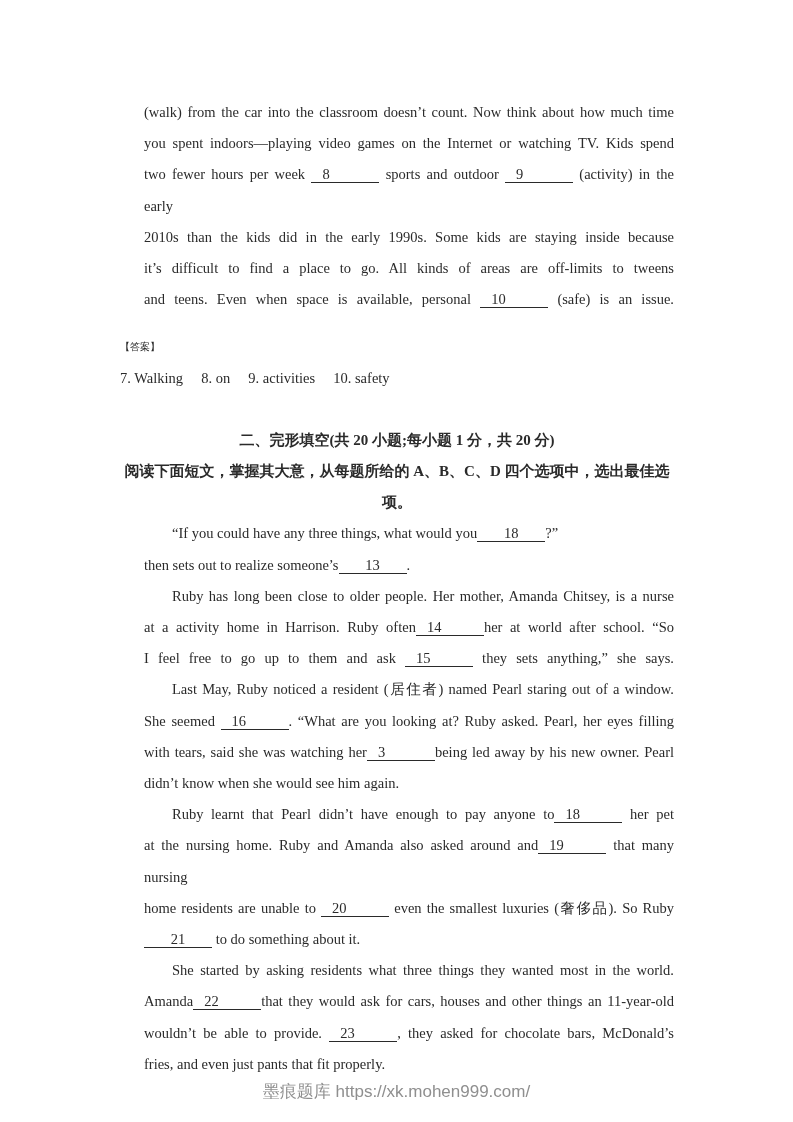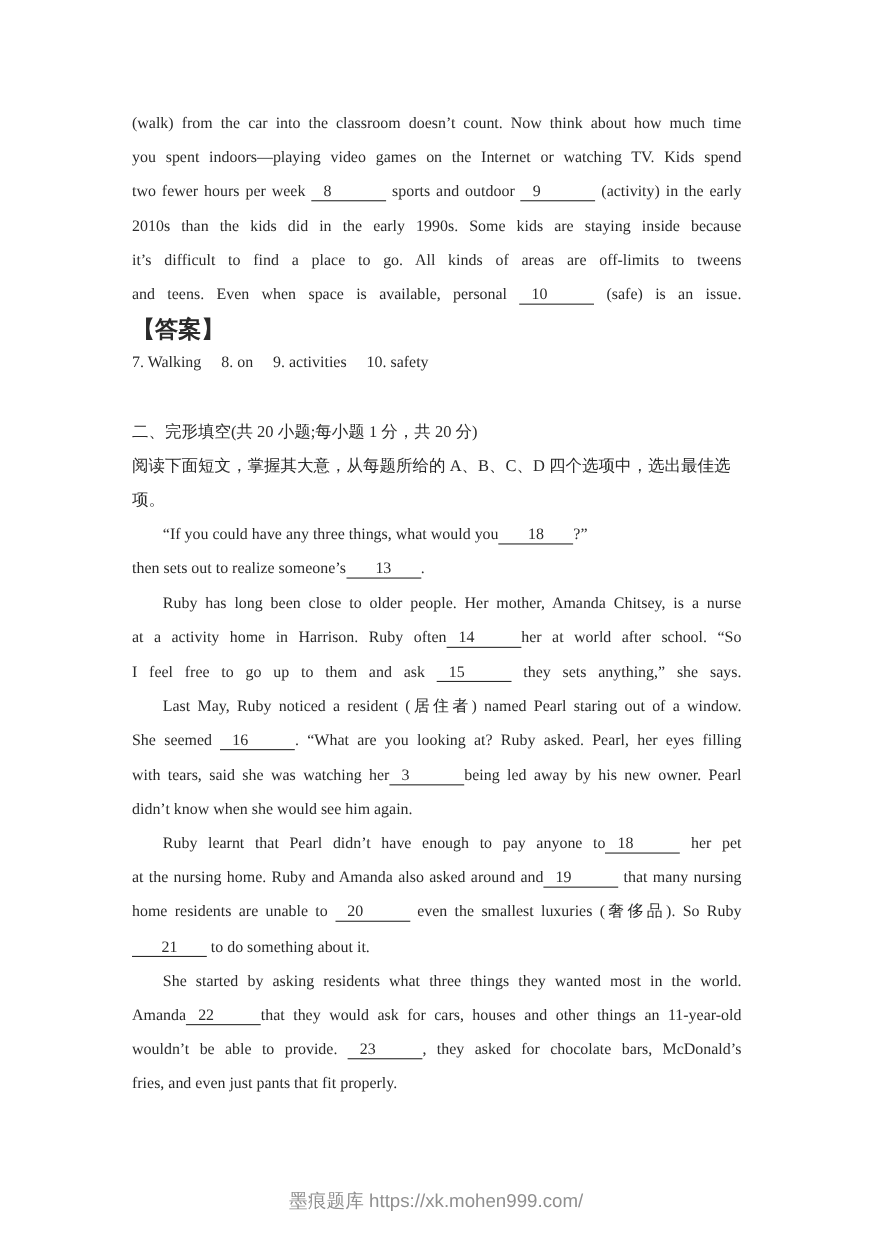--- a/index.html
+++ b/index.html
@@ -10,46 +10,48 @@
     color:#2a2a2a;
     font-family:"Liberation Serif", serif;
     font-size:14.5px;
     overflow:hidden;
   }
   .content {
     position:absolute;
     left:120px; top:97px;
     width:554px;
   }
-  .line { line-height:31.2px; min-height:31.2px; }
+  .line { line-height:31.2px; min-height:31.2px;margin-left:24px; }
   .line.j { text-align:justify; text-align-last:justify; }
   .line.ind { text-indent:28px; }
   .blank {
     display:inline-block;
     border-bottom:1px solid #2a2a2a;
     min-width:46px;
     padding:0 11px;
     text-align:center;
     text-indent:0;
     line-height:16px;
   }
   .answer-heading {
-    font-weight:bold;
-    font-size:21px;
+    font-weight:normal;
+    font-size:10px;
     line-height:31.2px;
+    margin-top:16px;
   }
   .answers-line {
     line-height:31.2px;
     white-space:pre-wrap;
   }
   .spacer { height:31px; }
   .section-heading, .instruction {
-    font-weight:normal;
+    font-weight:bold;
     font-size:15px;
     line-height:31.2px;
+    text-align:center;
   }
   .footer {
     position:absolute;
     left:0; right:0; top:1063px;
     text-align:center;
     color:#8f8f8f;
     font-family:"Liberation Sans", sans-serif;
     font-size:17px;
     margin-top:17px;
   }

